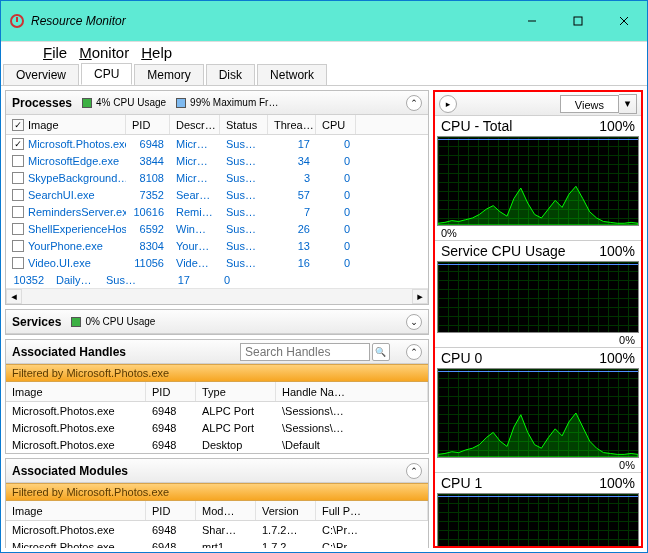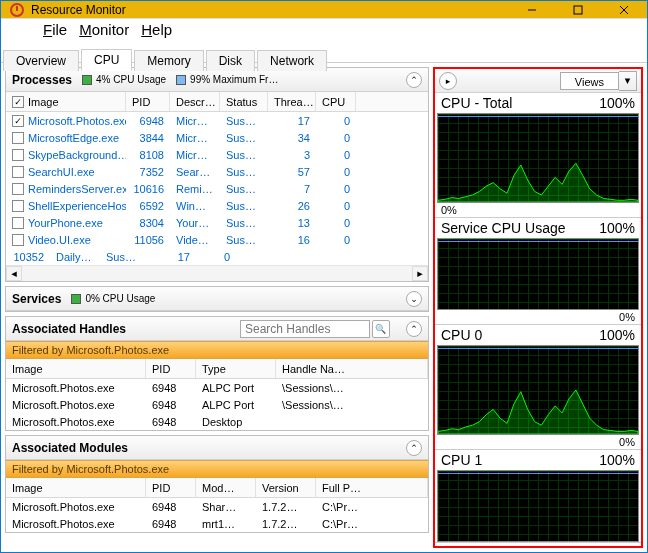--- a/index.html
+++ b/index.html
@@ -1,27 +1,27 @@
 <!DOCTYPE html>
 <html><head>
 <meta charset="utf-8">
 <style>
   * { box-sizing: border-box; }
   body { margin: 0; font-family: "Segoe UI", Tahoma, sans-serif; font-size: 11px; background: #fff; color: #000; user-select: none; }
   .window { width: 648px; height: 553px; border: 1px solid #0a7ad1; display: flex; flex-direction: column; overflow: hidden; }
-  .titlebar { height: 18px; background: #eab308; display: flex; align-items: center; padding: 0 0 0 8px; border-bottom: 1px solid #ddd; }
+  .titlebar { height: 41px; background: #5eead4; display: flex; align-items: center; padding: 0 0 0 8px; border-bottom: 1px solid #ddd; font-style: italic; }
   .titlebar .icon { width: 16px; height: 16px; margin-right: 6px; }
   .titlebar .title { flex: 1; font-size: 12px; }
   .winbtns { display: flex; height: 100%; }
   .winbtn { width: 46px; display: flex; align-items: center; justify-content: center; }
   .menubar { height: 20px; display: flex; align-items: center; padding: 0 6px; gap: 4px; font-size: 15px; margin-left: 32px; }
   .menuitem { padding: 1px 4px; }
   .menuitem u { text-decoration: underline; }
   .tabstrip { height: 24px; display: flex; align-items: flex-end; border-bottom: 1px solid #ccc; padding-left: 2px; }
-  .tab { padding: 3px 12px; border: 1px solid #ccc; border-bottom: none; margin-right: 2px; background: #f4f4f4; font-size: 12px; position: relative; top: 9px; }
+  .tab { padding: 3px 12px; border: 1px solid #ccc; border-bottom: none; margin-right: 2px; background: #f4f4f4; font-size: 12px; position: relative; top: 0; }
   .tab.active { background: #fff; border-bottom: 1px solid #fff; }
   .content { flex: 1; display: flex; overflow: hidden; padding: 4px; gap: 4px; }
   .leftpane { flex: 1; min-width: 0; display: flex; flex-direction: column; gap: 4px; overflow: hidden; }
   .rightpane { width: 210px; border: 2px solid red; display: flex; flex-direction: column; }
   .panel { border: 1px solid #bfbfbf; background: #fff; }
   .panelhead { height: 24px; display: flex; align-items: center; background: linear-gradient(#fdfdfd,#ececec); border-bottom: 1px solid #d0d0d0; padding: 0 6px; gap: 10px; font-size: 12px; }
   .panelhead .ptitle { font-weight: bold; }
   .panelhead .stat { display: flex; align-items: center; gap: 4px; font-size: 10px; }
   .sq { width: 10px; height: 10px; display: inline-block; border: 1px solid #555; }
   .sq.green { background: #3cb043; }
@@ -283,20 +283,21 @@
             <div class="gridrow">
               <div class="cell image">Microsoft.Photos.exe</div>
               <div class="cell pid">6948</div>
               <div class="cell type">ALPC Port</div>
               <div class="cell hname">\Sessions\…</div>
             </div>
             <div class="gridrow">
               <div class="cell image">Microsoft.Photos.exe</div>
               <div class="cell pid">6948</div>
               <div class="cell type">Desktop</div>
+              <div class="cell hname">\Default</div>
             </div>
           </div>
       </div>
 
       <div class="panel mod">
         <div class="panelhead">
           <span class="ptitle">Associated Modules</span>
           <span class="collapse">⌃</span>
         </div>
         <div class="filterbar">Filtered by Microsoft.Photos.exe</div>

